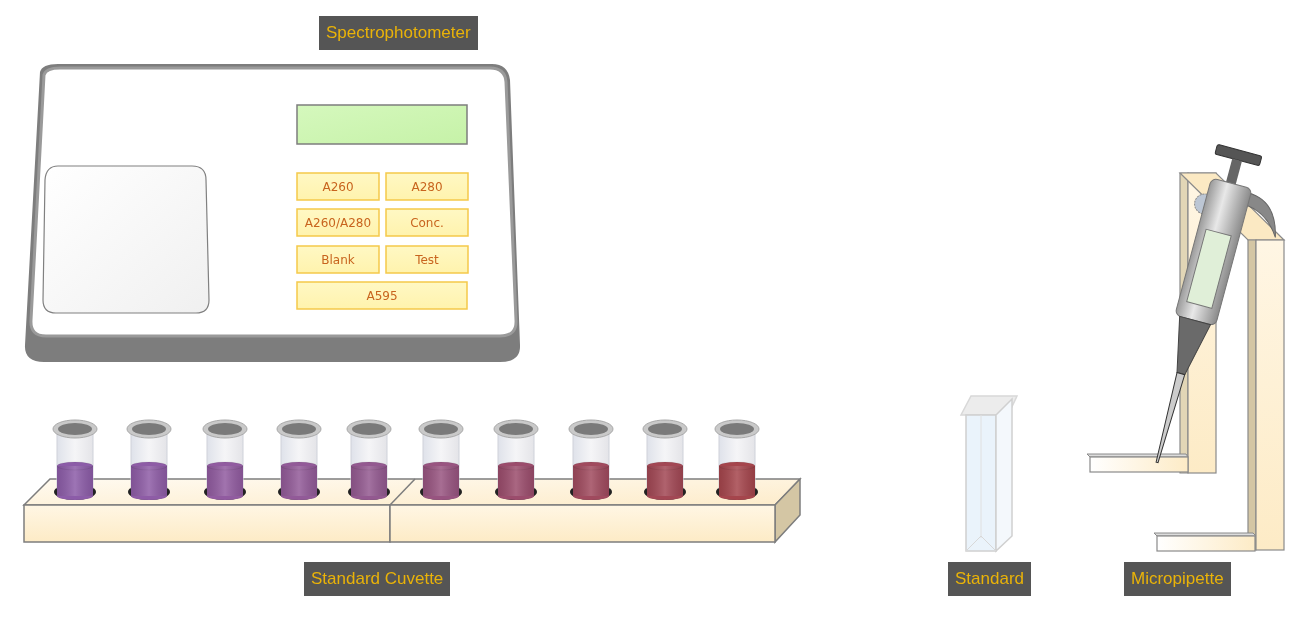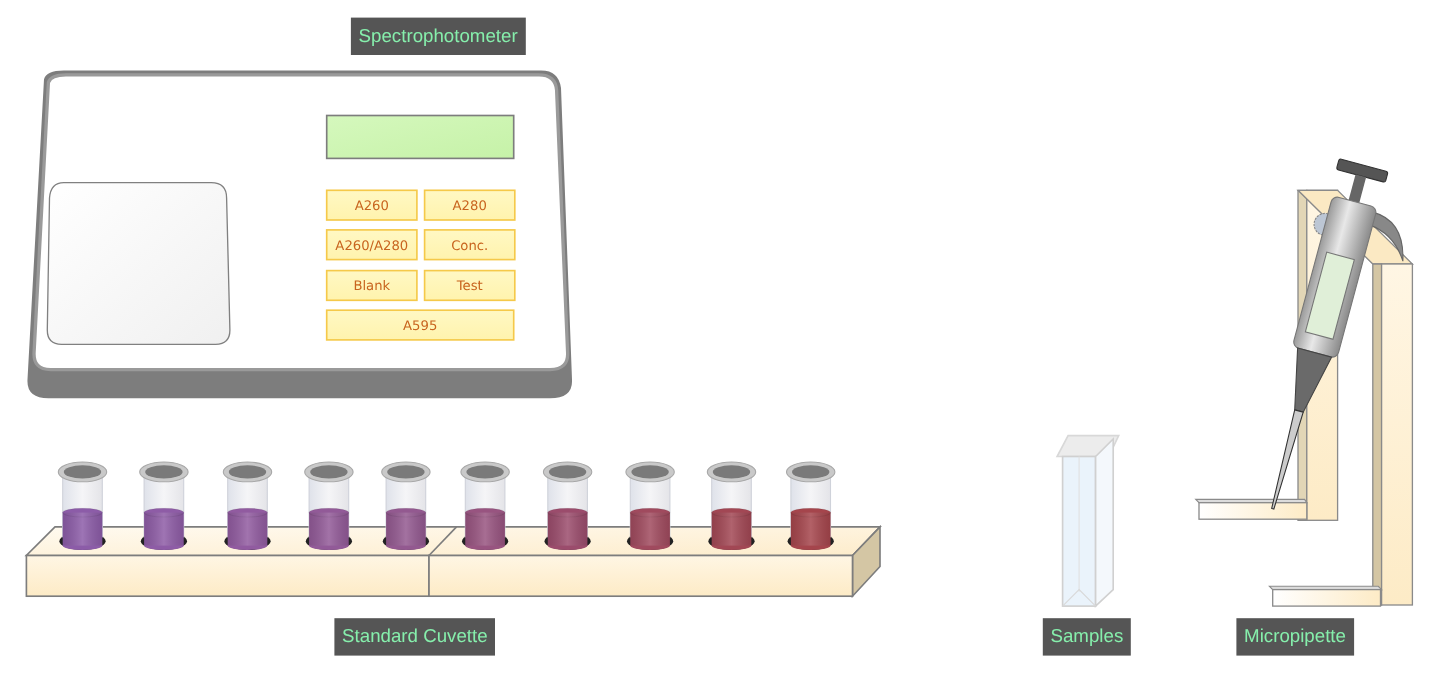--- a/index.html
+++ b/index.html
@@ -1,17 +1,17 @@
 <!DOCTYPE html>
 <html><head>
 <meta charset="utf-8">
 <style>
   html,body{margin:0;padding:0;background:#fff;}
   body{width:1304px;height:625px;position:relative;overflow:hidden;font-family:"Liberation Sans",sans-serif;}
-  .label{position:absolute;background:#555;color:#86efac;font-size:17px;padding:7px 7px;line-height:20px;white-space:nowrap;}
+  .label{position:absolute;background:#555;color:#eab308;font-size:17px;padding:7px 7px;line-height:20px;white-space:nowrap;}
   svg{position:absolute;left:0;top:0;}
   .btn-text{font-family:"DejaVu Sans",sans-serif;font-size:12px;fill:#c8641e;}
 </style>
 </head>
 <body>
 
 <svg width="1304" height="625" viewBox="0 0 1304 625">
   <defs>
     <linearGradient id="wood" x1="0" y1="0" x2="1" y2="1">
       <stop offset="0" stop-color="#fffaf0"></stop>
@@ -233,14 +233,14 @@
     <path d="M1232,186 Q1262,186 1270,222 Q1256,200 1232,198 Z" fill="#888" stroke="#666"></path>
     <rect x="1193" y="181" width="42" height="142" rx="6" fill="url(#pipbody)" stroke="#777"></rect>
     <rect x="1201" y="232" width="26" height="75" fill="#e0efd8" stroke="#777"></rect>
     <polygon points="1198,323 1230,323 1218,378 1210,378" fill="#6a6a6a" stroke="#444"></polygon>
     <polygon points="1210,378 1218,378 1215,470 1213,470" fill="#ccc" stroke="#333"></polygon>
   </g>
 </svg>
 
 <div class="label" style="left:319px;top:16px;">Spectrophotometer</div>
 <div class="label" style="left:304px;top:562px;">Standard Cuvette</div>
-<div class="label" style="left:948px;top:562px;">Samples</div>
+<div class="label" style="left:948px;top:562px;">Standard</div>
 <div class="label" style="left:1124px;top:562px;">Micropipette</div>
 
 </body></html>

